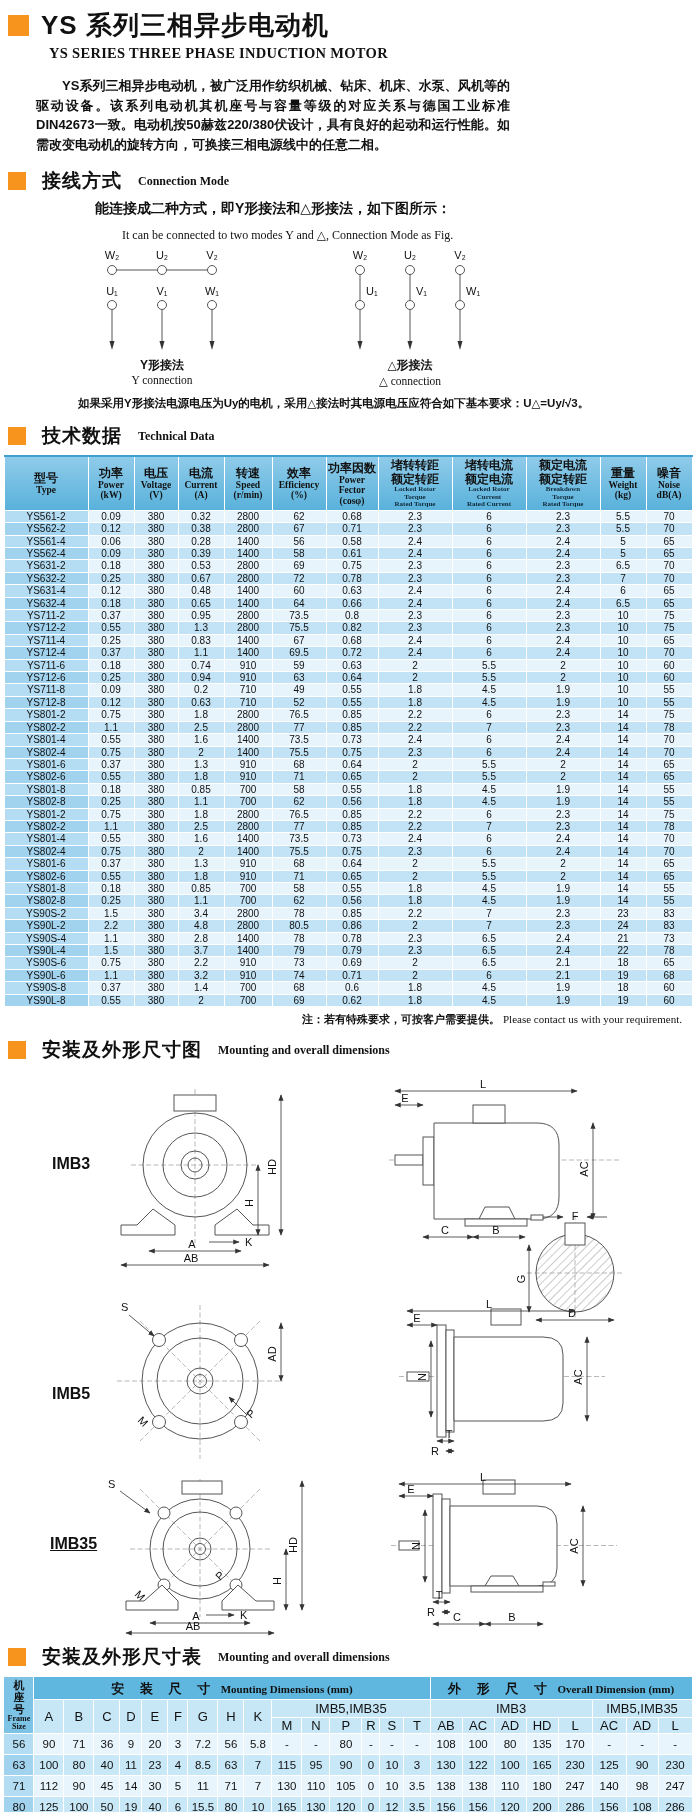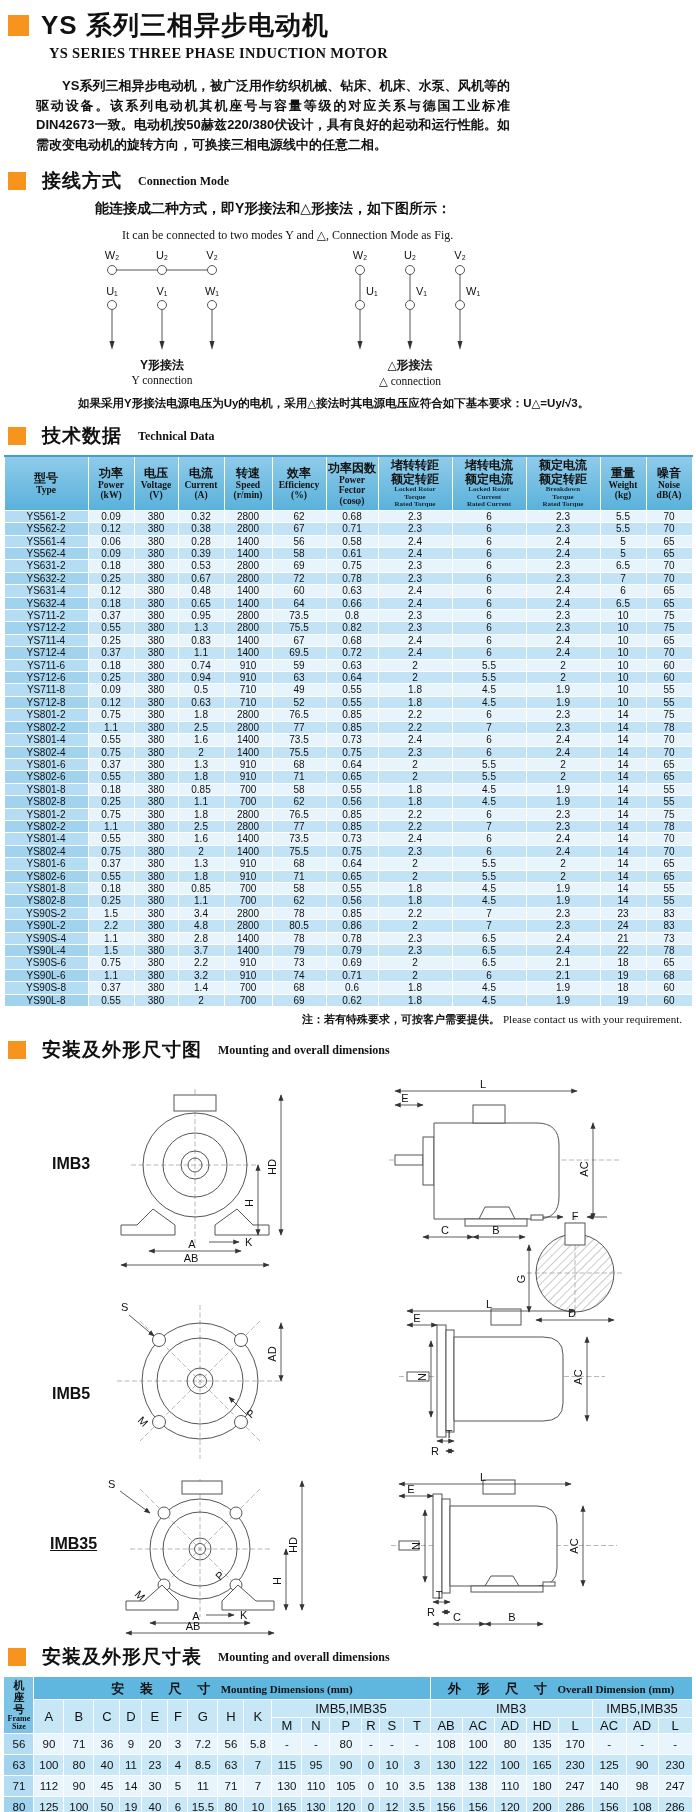--- a/index.html
+++ b/index.html
@@ -437,21 +437,21 @@
         <td>2</td>
         <td>5.5</td>
         <td>2</td>
         <td>10</td>
         <td>60</td>
       </tr>
       <tr>
         <td>YS711-8</td>
         <td>0.09</td>
         <td>380</td>
-        <td>0.5</td>
+        <td>0.2</td>
         <td>710</td>
         <td>49</td>
         <td>0.55</td>
         <td>1.8</td>
         <td>4.5</td>
         <td>1.9</td>
         <td>10</td>
         <td>55</td>
       </tr>
       <tr>

